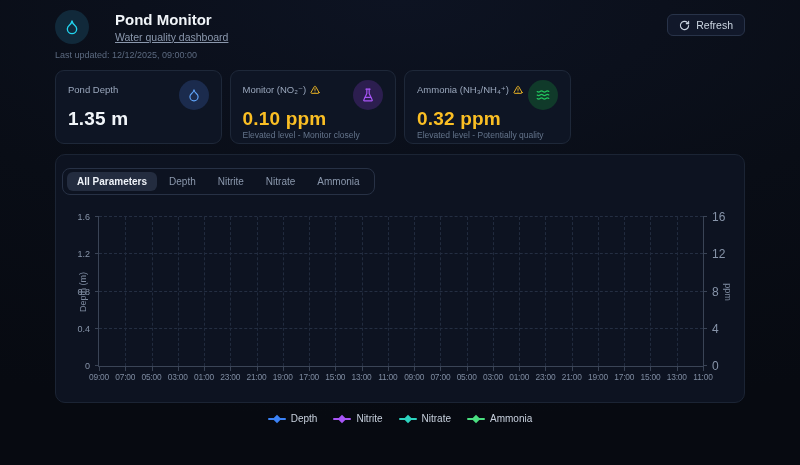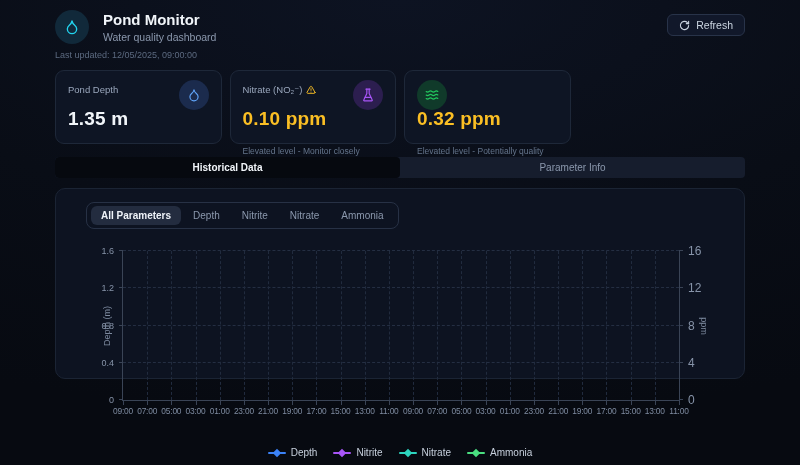--- a/index.html
+++ b/index.html
@@ -6,47 +6,47 @@
   html,body { width:800px; height:465px; overflow:hidden; }
   body {
     font-family:"Liberation Sans", "DejaVu Sans", sans-serif;
     background: radial-gradient(120% 90% at 50% 0%, #0d1322 0%, #090d16 55%, #070a11 100%);
     color:#e2e8f0;
   }
   .container { width:690px; margin:0 auto; padding-top:10px; }
 
   
   .header { position:relative; }
-  .header-row { display:flex; align-items:center; gap:14px; }
+  .header-row { display:flex; align-items:center; gap:26px; }
   .logo-badge { width:34px; height:34px; border-radius:50%; background:#11293a; display:flex; align-items:center; justify-content:center; color:#22d3ee; flex:0 0 auto; }
   .title { font-size:15px; font-weight:bold; color:#f1f5f9; line-height:1.15; }
-  .subtitle { font-size:10.5px; color:#8b98ad; margin-top:2px; }
+  .subtitle { font-size:10.5px; color:#8b98ad; margin-top:2px;text-decoration:underline; }
   .last-updated { font-size:9px; color:#5b6activ778; color:#5c6a80; margin-top:6px; }
   .refresh-btn { position:absolute; right:0; top:4px; display:flex; align-items:center; gap:6px;
     background:#11182a; border:1px solid #283349; border-radius:6px; padding:4px 11px;
     color:#cbd5e1; font-size:10.5px; cursor:pointer; }
   .refresh-btn svg { display:block; }
 
   
   .cards { display:grid; grid-template-columns:repeat(4,1fr); gap:8px; margin-top:10px; }
   .card { background:#0e1524; border:1px solid #1e2839; border-radius:9px; padding:9px 12px 8px; height:74px; position:relative; }
   .card-top { display:flex; align-items:flex-start; justify-content:space-between; }
   .card-label { font-size:9.5px; color:#9aa7bc; display:flex; align-items:center; gap:4px; padding-top:4px; }
   .warn-icon { color:#fbbf24; display:inline-flex; }
   .icon-badge { width:30px; height:30px; border-radius:50%; display:flex; align-items:center; justify-content:center; flex:0 0 auto; }
   .card-value { font-size:19px; font-weight:bold; letter-spacing:0.2px; margin-top:-2px; }
-  .card-status { font-size:8.5px; color:#64748b; margin-top:16px; }
+  .card-status { font-size:8.5px; color:#64748b; margin-top:0; }
 
   
   .tabbar { display:flex; margin-top:13px; background:#161d2d; border-radius:4px; overflow:hidden; height:21px; }
   .tab { flex:1; display:flex; align-items:center; justify-content:center; font-size:10px; color:#8b98ad; cursor:pointer; }
   .tab.active { background:#06090f; color:#f1f5f9; font-weight:bold; border-radius:4px; }
 
   
-  .panel { margin-top:10px; background:#0d1321; border:1px solid #1b2434; border-radius:10px; padding:13px 30px 8px; height:191px; }
+  .panel { margin-top:10px; background:#0d1321; border:1px solid #1b2434; border-radius:10px; padding:13px 6px 8px; height:249px; }
   .chips { display:inline-flex; align-items:center; border:1px solid #273145; border-radius:8px; padding:3px 4px; gap:2px; }
   .chip { border:none; background:transparent; color:#8b98ad; font-size:10px; padding:4px 10px; border-radius:6px; cursor:pointer; font-family:inherit; }
   .chip.active { background:#232c3f; color:#eef2f8; font-weight:bold; }
 
   .chart-wrap { position:relative; height:180px; margin-top:14px; }
   .plot { position:absolute; left:36px; right:34px; top:8px; bottom:22px;
     border-left:1px solid #3a4burbs3a4456; border-left:1px solid #3a4456; border-right:1px solid #3a4456; border-bottom:1px solid #3a4456; }
   .hgrid { position:absolute; left:0; right:0; height:0; border-top:1px dashed #242e42; }
   .vgrid { position:absolute; top:0; bottom:0; width:0; border-left:1px dashed #212b3e; }
   .ylabL { position:absolute; left:-9px; transform:translate(-100%,50%); font-size:9px; color:#8794a9; }
@@ -74,21 +74,21 @@
       <div class="logo-badge">
         <svg width="16" height="16" viewBox="0 0 24 24" fill="none" stroke="currentColor" stroke-width="2" stroke-linecap="round" stroke-linejoin="round">
             <path d="M12 22a7 7 0 0 0 7-7c0-2-1-3.9-3-5.5s-3.5-4-4-6.5c-.5 2.5-2 4.9-4 6.5C6 11.1 5 13 5 15a7 7 0 0 0 7 7z"></path>
           </svg>
       </div>
       <div>
         <div class="title">Pond Monitor</div>
         <div class="subtitle">Water quality dashboard</div>
       </div>
     </div>
-    <div class="last-updated">Last updated: 12/05/2025, 09:00:00</div>
+    <div class="last-updated">Last updated: 12/12/2025, 09:00:00</div>
     <button class="refresh-btn">
       <span>
           <svg width="11" height="11" viewBox="0 0 24 24" fill="none" stroke="currentColor" stroke-width="2.4" stroke-linecap="round" stroke-linejoin="round">
             <path d="M21 12a9 9 0 1 1-2.64-6.36L21 8"></path>
             <polyline points="21 3 21 8 16 8"></polyline>
           </svg>
         </span>
       <span>Refresh</span>
     </button>
   </div>
@@ -106,21 +106,21 @@
             </svg>
         </div>
       </div>
       <div class="card-value" style="color: rgb(241, 245, 249);">1.35 m</div>
       <div class="card-status"></div>
     </div>
 
     <div class="card">
       <div class="card-top">
         <div class="card-label">
-          <span>Nitrate (NO₂⁻)</span>
+          <span>Monitor (NO₂⁻)</span>
           <span class="warn-icon">
               <svg width="10" height="10" viewBox="0 0 24 24" fill="none" stroke="currentColor" stroke-width="2.2" stroke-linecap="round" stroke-linejoin="round">
                 <path d="m21.73 18-8-14a2 2 0 0 0-3.48 0l-8 14A2 2 0 0 0 4 20h16a2 2 0 0 0 1.73-2Z"></path>
                 <path d="M12 9v4"></path>
                 <path d="M12 17h.01"></path>
               </svg>
             </span>
         </div>
         <div class="icon-badge" style="background: rgb(44, 30, 79); color: rgb(168, 85, 247);">
           <svg width="14" height="14" viewBox="0 0 24 24" fill="none" stroke="currentColor" stroke-width="2" stroke-linecap="round" stroke-linejoin="round">
@@ -130,37 +130,43 @@
             </svg>
         </div>
       </div>
       <div class="card-value" style="color: rgb(251, 191, 36);">0.10 ppm</div>
       <div class="card-status">Elevated level - Monitor closely</div>
     </div>
 
 
     <div class="card">
       <div class="card-top">
+        <div class="card-label">
+          <span>Ammonia (NH₃/NH₄⁺)</span>
+          <span class="warn-icon">
+              <svg width="10" height="10" viewBox="0 0 24 24" fill="none" stroke="currentColor" stroke-width="2.2" stroke-linecap="round" stroke-linejoin="round">
+                <path d="m21.73 18-8-14a2 2 0 0 0-3.48 0l-8 14A2 2 0 0 0 4 20h16a2 2 0 0 0 1.73-2Z"></path>
+                <path d="M12 9v4"></path>
+                <path d="M12 17h.01"></path>
+              </svg>
+            </span>
+        </div>
         <div class="icon-badge" style="background: rgb(16, 58, 42); color: rgb(34, 197, 94);">
           <svg width="14" height="14" viewBox="0 0 24 24" fill="none" stroke="currentColor" stroke-width="2" stroke-linecap="round" stroke-linejoin="round">
               <path d="M2 6c.6.5 1.2 1 2.5 1C7 7 7 5 9.5 5c2.6 0 2.4 2 5 2 2.5 0 2.5-2 5-2 1.3 0 1.9.5 2.5 1"></path>
               <path d="M2 12c.6.5 1.2 1 2.5 1 2.5 0 2.5-2 5-2 2.6 0 2.4 2 5 2 2.5 0 2.5-2 5-2 1.3 0 1.9.5 2.5 1"></path>
               <path d="M2 18c.6.5 1.2 1 2.5 1 2.5 0 2.5-2 5-2 2.6 0 2.4 2 5 2 2.5 0 2.5-2 5-2 1.3 0 1.9.5 2.5 1"></path>
             </svg>
         </div>
       </div>
       <div class="card-value" style="color: rgb(251, 191, 36);">0.32 ppm</div>
       <div class="card-status">Elevated level - Potentially quality</div>
     </div>
   </div>
 
-  <div class="tabbar">
-    <div class="tab active">Historical Data</div>
-    <div class="tab">Parameter Info</div>
-  </div>
 
   <div class="panel">
     <div class="chips">
       <button class="chip active">All Parameters</button>
       <button class="chip">Depth</button>
       <button class="chip">Nitrite</button>
       <button class="chip">Nitrate</button>
       <button class="chip">Ammonia</button>
     </div>
 

